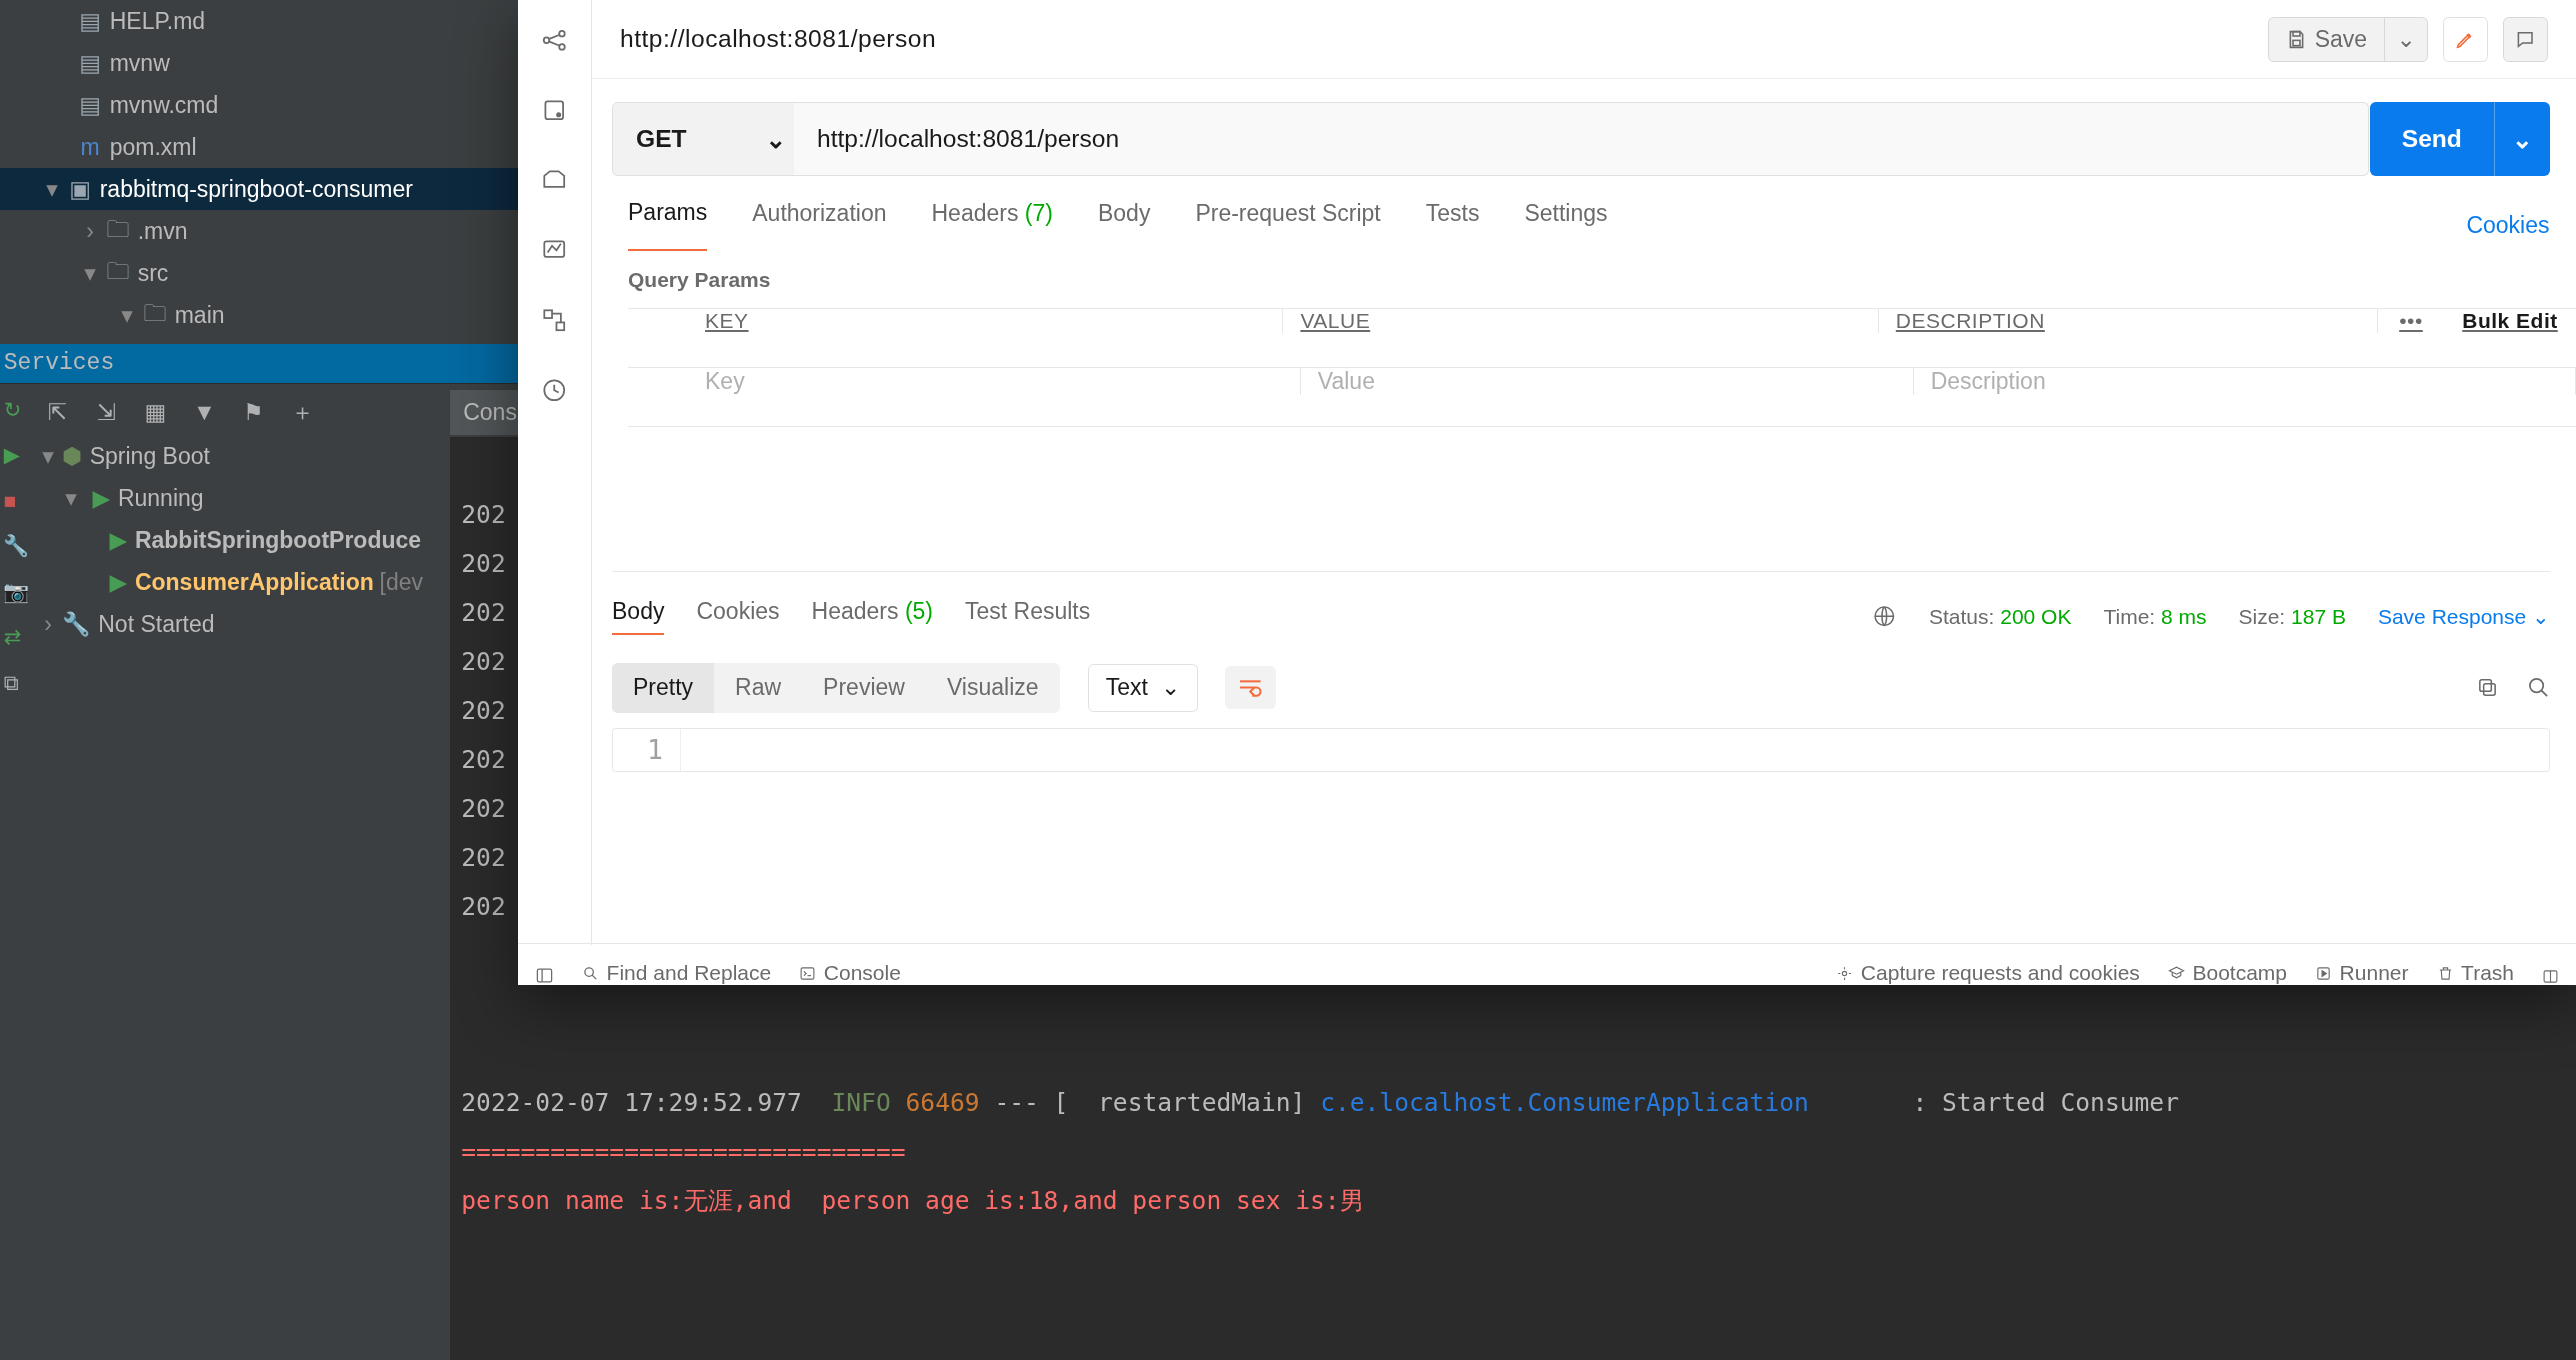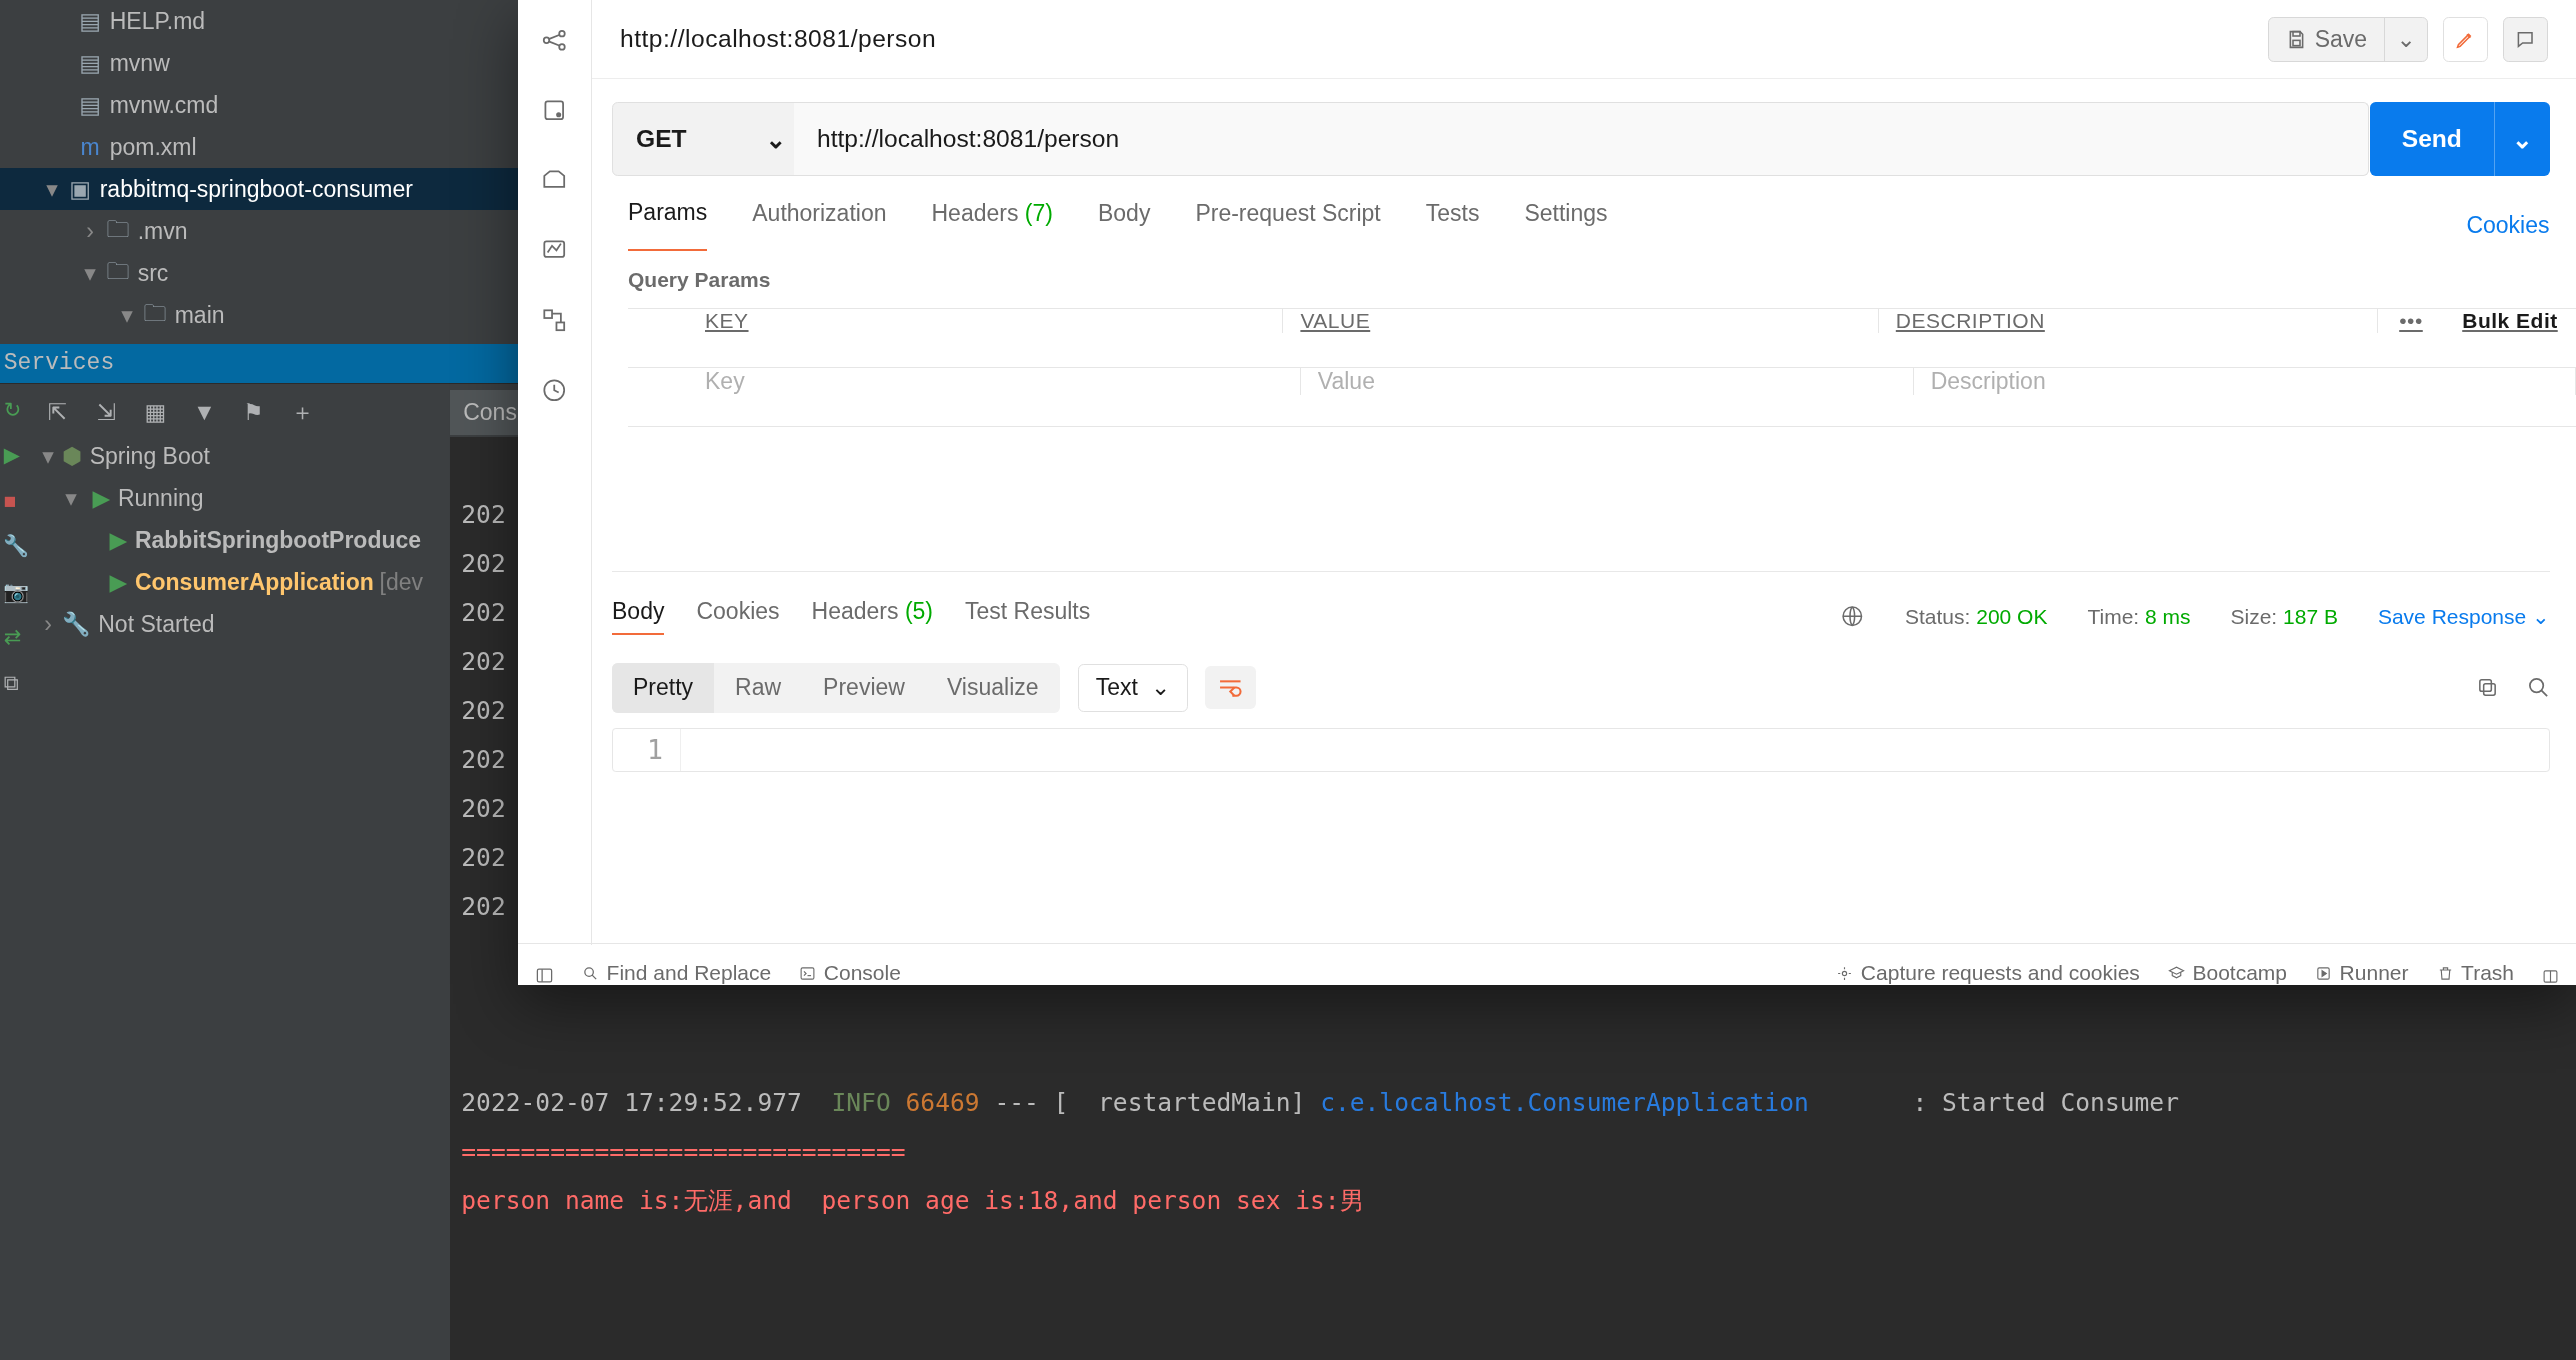--- a/index.html
+++ b/index.html
@@ -291,29 +291,29 @@
   padding-top: 21px;
 }
 .pm-resp-head {
   display: flex; align-items: center;
   height: 47px;
 }
 .pm-resp-tabs { display: flex; gap: 32px; font-size: 23px; }
 .pm-resp-tabs .tab { color: #6b6b6b; cursor: pointer; padding-bottom: 7.6px; }
 .pm-resp-tabs .tab.active { color: #1a1a1a; border-bottom: 2.8px solid #f26b3a; font-weight: 500; }
 .pm-resp-tabs .count { color: #0a0; }
-.pm-resp-meta { margin-left: auto; display: flex; gap: 40px; font-size: 21px; align-items: center; color: #6b6b6b; }
+.pm-resp-meta { margin-left: auto; display: flex; gap: 32px; font-size: 21px; align-items: center; color: #6b6b6b; }
 .pm-resp-meta .globe { font-size: 24.6px; cursor: pointer; }
 .pm-resp-meta .g { color: #0a0; }
 .pm-resp-meta .save { color: #097bed; cursor: pointer; display: flex; align-items: center; gap: 5.7px; }
 
 .pm-resp-toolbar {
   margin-top: 23px;
   display: flex; align-items: center;
-  gap: 5px;
+  gap: 15px;
 }
 .pm-seg {
   display: flex; background: #f2f2f2; border-radius: 5.7px; overflow: hidden;
 }
 .pm-seg .seg {
   padding: 11.3px 21px; font-size: 23px; color: #6b6b6b; cursor: pointer;
 }
 .pm-seg .seg.active { background: #e6e6e6; color: #1a1a1a; }
 .pm-type {
   margin-left: 13.2px;

